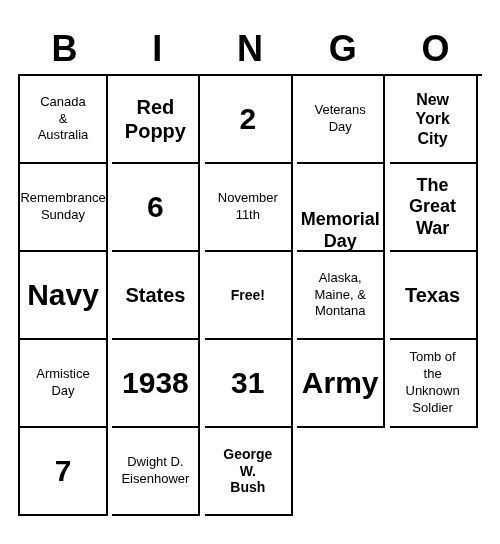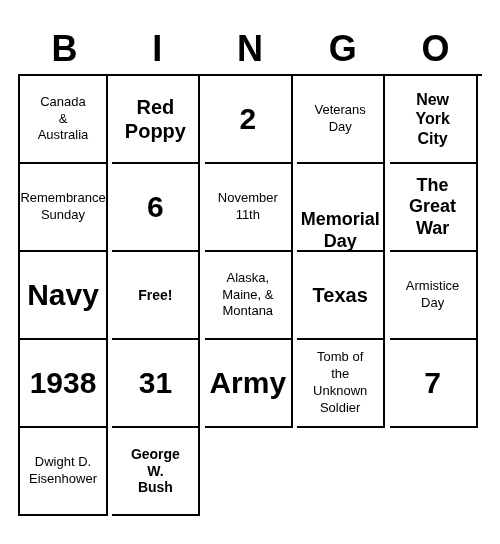--- a/index.html
+++ b/index.html
@@ -118,20 +118,23 @@
       <div class="bingo-cell">
         <span class="cell-text-medium" style="font-size: 18px; margin-top: 48px;">Memorial Day</span>
       </div>
       <div class="bingo-cell">
         <span class="cell-text-medium" style="font-size: 18px;">The Great War</span>
       </div>
       <div class="bingo-cell">
         <span class="cell-text-xlarge">Navy</span>
       </div>
       <div class="bingo-cell">
+        <span class="cell-text-medium">States</span>
+      </div>
+      <div class="bingo-cell">
         <span class="free-cell">Free!</span>
       </div>
       <div class="bingo-cell">
         <span class="cell-text">Alaska, Maine, &amp; Montana</span>
       </div>
       <div class="bingo-cell">
         <span class="cell-text-medium">Texas</span>
       </div>
       <div class="bingo-cell">
         <span class="cell-text">Armistice Day</span>

